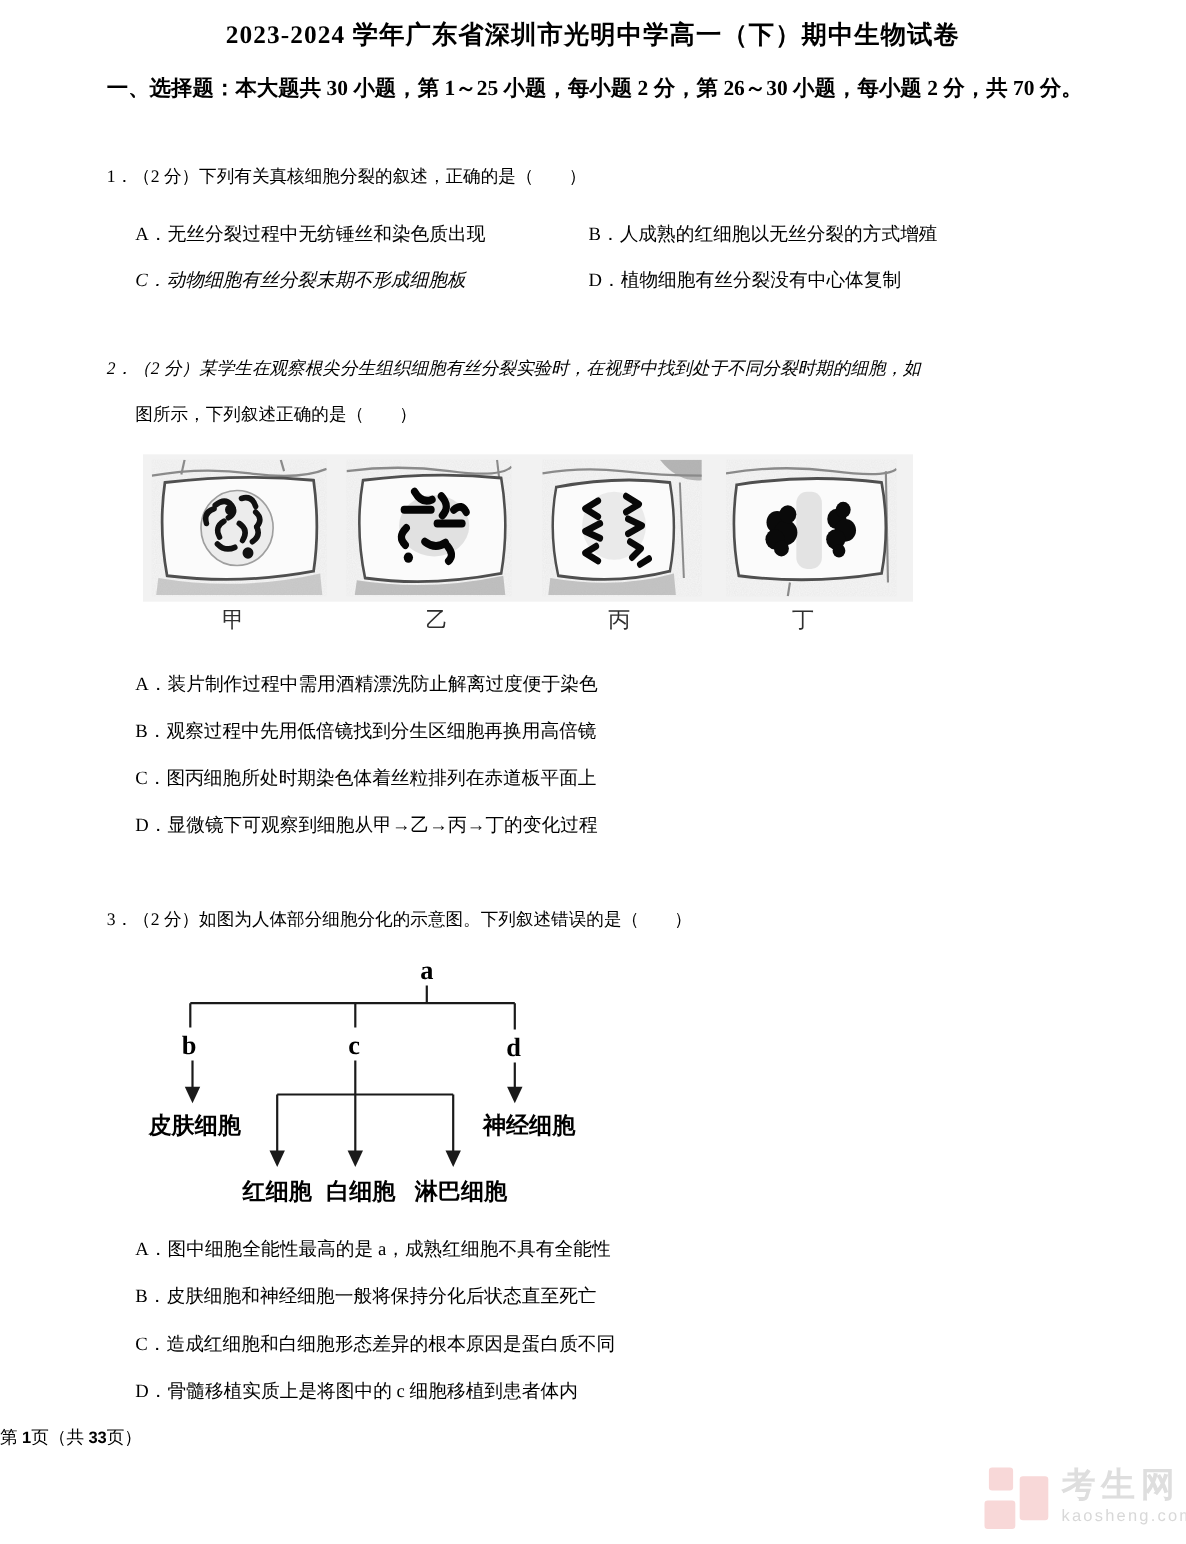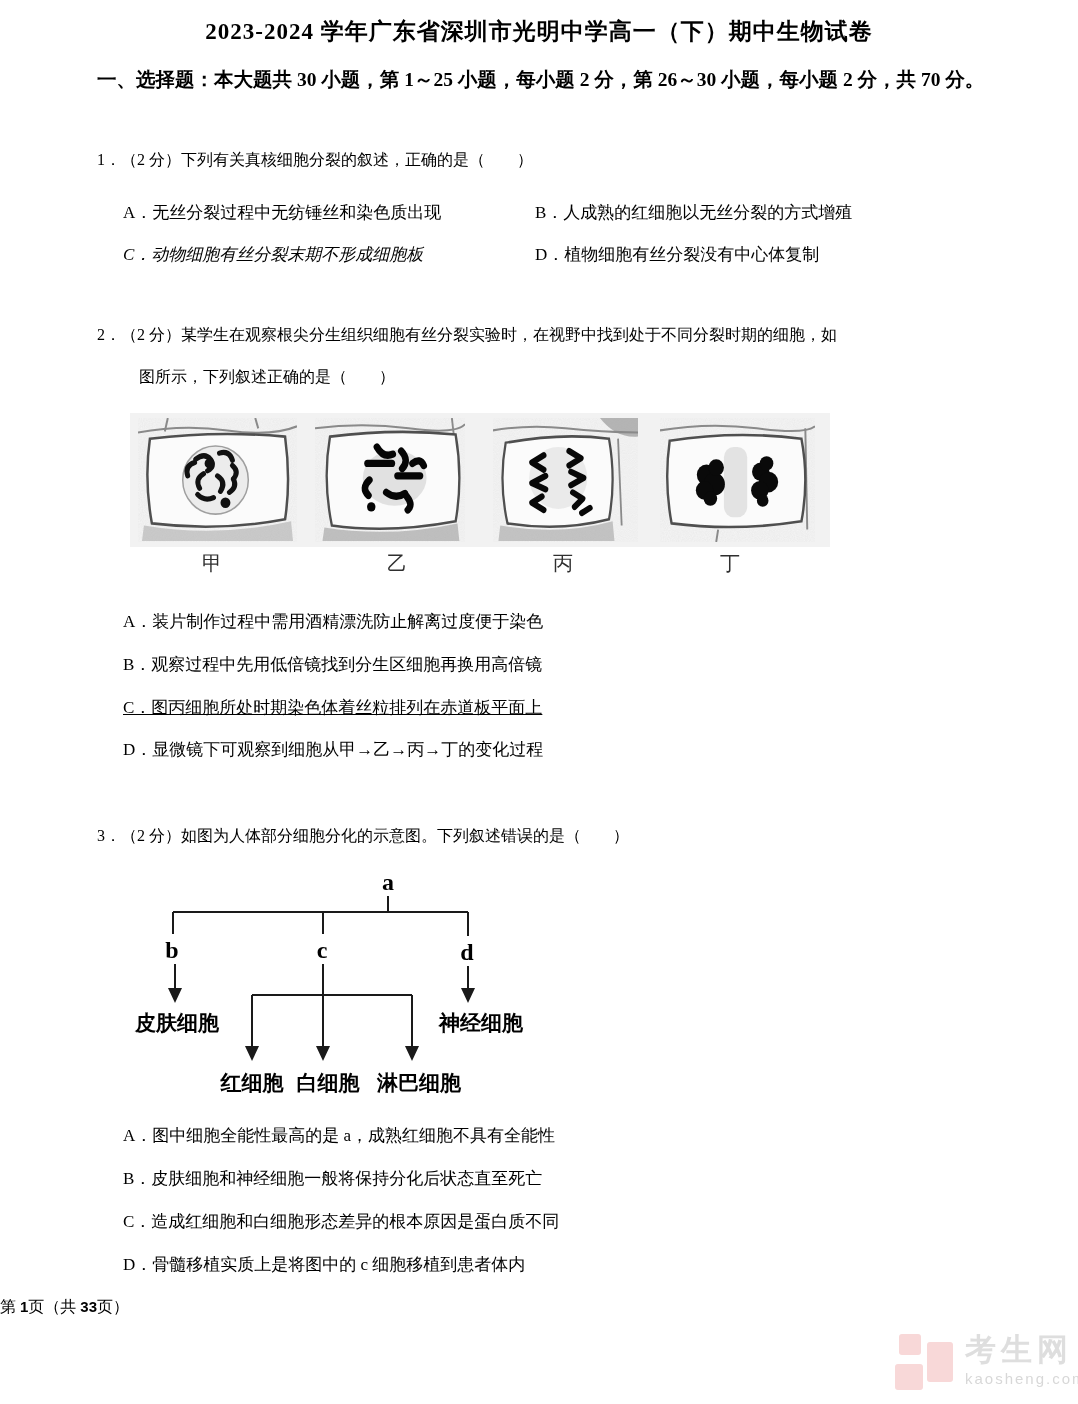--- a/index.html
+++ b/index.html
@@ -39,22 +39,22 @@
   <div class="title">2023-2024 学年广东省深圳市光明中学高一（下）期中生物试卷</div>
 
   <div class="abs intro" style="top:66px;left:97px;">一、选择题：本大题共 30 小题，第 1～25 小题，每小题 2 分，第 26～30 小题，每小题 2 分，共 70 分。</div>
 
   <div class="abs stem" style="top:150px;left:97px;">1．（2 分）下列有关真核细胞分裂的叙述，正确的是（　　）</div>
   <div class="abs opt" style="top:201px;left:123px;">A．无丝分裂过程中无纺锤丝和染色质出现</div>
   <div class="abs opt" style="top:201px;left:535px;">B．人成熟的红细胞以无丝分裂的方式增殖</div>
   <div class="abs opt" style="top:243px;left:123px;font-style:italic;">C．动物细胞有丝分裂末期不形成细胞板</div>
   <div class="abs opt" style="top:243px;left:535px;">D．植物细胞有丝分裂没有中心体复制</div>
 
-  <div class="abs stem" style="top:325px;left:97px;">2．（2 分）某学生在观察根尖分生组织细胞有丝分裂实验时，在视野中找到处于不同分裂时期的细胞，如</div>
-  <div class="abs stem" style="top:367px;left:123px;margin-left:16px;">图所示，下列叙述正确的是（　　）</div>
+  <div class="abs stem" style="top:325px;left:97px;font-style:italic;">2．（2 分）某学生在观察根尖分生组织细胞有丝分裂实验时，在视野中找到处于不同分裂时期的细胞，如</div>
+  <div class="abs stem" style="top:367px;left:123px;">图所示，下列叙述正确的是（　　）</div>
 
   <div class="figstrip">
 
     <div class="tile" style="left:8px;width:159px;">
       <svg viewBox="0 0 160 120" preserveAspectRatio="none">
         <filter id="n1">
             <feTurbulence type="fractalNoise" baseFrequency="0.9" numOctaves="2"></feTurbulence>
           <feColorMatrix type="matrix" values="0 0 0 0 0.5 0 0 0 0 0.5 0 0 0 0 0.5 0 0 0 0.22 0"></feColorMatrix>
           </filter>
         <rect width="160" height="120" fill="#f6f6f6"></rect>
@@ -170,21 +170,21 @@
     </div>
   </div>
 
   <span class="figlabel" style="left:212px;">甲</span>
   <span class="figlabel" style="left:397px;">乙</span>
   <span class="figlabel" style="left:563px;">丙</span>
   <span class="figlabel" style="left:730px;">丁</span>
 
   <div class="abs opt" style="top:610px;left:123px;">A．装片制作过程中需用酒精漂洗防止解离过度便于染色</div>
   <div class="abs opt" style="top:653px;left:123px;">B．观察过程中先用低倍镜找到分生区细胞再换用高倍镜</div>
-  <div class="abs opt" style="top:696px;left:123px;text-decoration:underline;">C．图丙细胞所处时期染色体着丝粒排列在赤道板平面上</div>
+  <div class="abs opt" style="top:696px;left:123px;">C．图丙细胞所处时期染色体着丝粒排列在赤道板平面上</div>
   <div class="abs opt" style="top:738px;left:123px;">D．显微镜下可观察到细胞从甲→乙→丙→丁的变化过程</div>
 
   <div class="abs stem" style="top:826px;left:97px;text-align:right;">3．（2 分）如图为人体部分细胞分化的示意图。下列叙述错误的是（　　）</div>
 
   <svg class="diagram" viewBox="0 0 440 250">
     <g stroke="#1a1a1a" stroke-width="2" fill="none">
       <path d="M263,38 V54"></path>
       <path d="M48,54 H343"></path>
       <path d="M48,54 V76"></path>
       <path d="M198,54 V76"></path>

